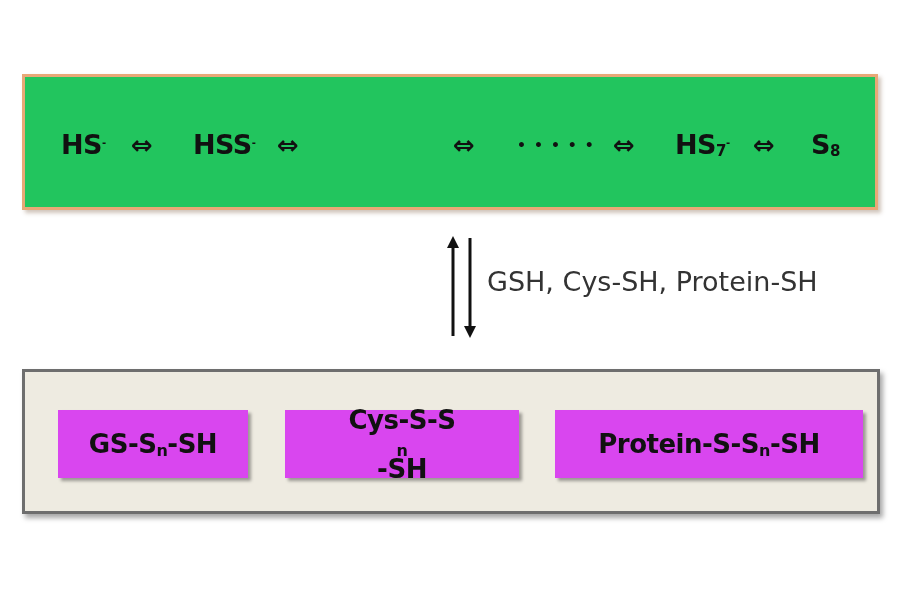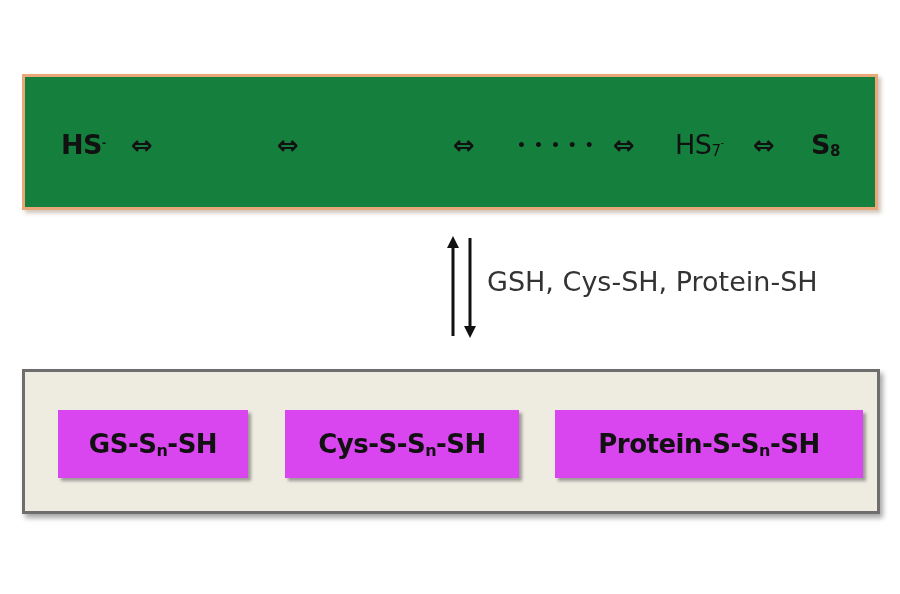--- a/index.html
+++ b/index.html
@@ -3,21 +3,21 @@
 <meta charset="utf-8">
 <style>
   html, body { margin: 0; padding: 0; }
   body {
     width: 900px; height: 594px; background: #ffffff; position: relative;
     font-family: "DejaVu Sans", "Liberation Sans", sans-serif; color: #111;
     overflow: hidden;
   }
   .top-box {
     position: absolute; left: 22px; top: 74px; width: 856px; height: 136px;
-    background: #15803d; border: 3px solid #e8a877; box-sizing: border-box;
+    background: #22c55e; border: 3px solid #e8a877; box-sizing: border-box;
     box-shadow: 3px 3px 4px rgba(120,90,60,0.35);
     display: flex; align-items: center;
   }
   .chain { position: absolute; top: 48px; left: 0; width: 100%; height: 40px; }
   .sp {
     position: absolute; top: 0; font-size: 27px; font-weight: bold; letter-spacing: -0.5px;
     white-space: nowrap; line-height: 40px;
   }
   .sp sup { font-size: 10px; vertical-align: top; position: relative; top: -2px; }
   .sp sub { font-size: 15px; vertical-align: bottom; position: relative; top: 6px; }
@@ -43,45 +43,46 @@
   }
   .thiol sub { font-size: 16px; position: relative; top: 6px; vertical-align: bottom; }
 </style>
 </head>
 <body>
 
 <div class="top-box">
   <div class="chain">
     <span class="sp" style="left:36px"><span>HS</span><sup>-</sup></span>
     <span class="arr" style="left:106px">⇔</span>
+    <span class="sp" style="left:168px"><span>HSS</span><sup>-</sup></span>
     <span class="arr" style="left:252px">⇔</span>
     <span class="arr" style="left:428px">⇔</span>
     <span class="dots" style="left:492px; font-size:14px;">•••••</span>
     <span class="arr" style="left:588px">⇔</span>
-    <span class="sp" style="left:650px; font-weight:normal;text-align:center;"><span>HS</span><sub>7</sub><sup>-</sup></span>
+    <span class="sp" style="left:650px; font-weight:bold;text-align:center;"><span>HS</span><sub>7</sub><sup>-</sup></span>
     <span class="arr" style="left:728px">⇔</span>
     <span class="sp" style="left:786px; font-weight:bold;"><span>S</span><sub>8</sub></span>
   </div>
 </div>
 
 <svg class="eq-arrows" viewBox="0 0 36 102">
   <line x1="9" y1="8" x2="9" y2="100" stroke="#111" stroke-width="3"></line>
   <polygon points="9,0 3,12 15,12" fill="#111"></polygon>
   <line x1="26" y1="2" x2="26" y2="94" stroke="#111" stroke-width="3"></line>
   <polygon points="26,102 20,90 32,90" fill="#111"></polygon>
 </svg>
 <div class="reagents">GSH, Cys-SH, Protein-SH</div>
 
 <div class="bottom-box">
   <div class="thiol" style="left:33px; width:190px;">
     <span>GS-S</span>
       <sub>n</sub>
       <span>-SH</span>
   </div>
-  <div class="thiol" style="left:260px; width:234px;">
+  <div class="thiol" style="left:260px; width:234px;flex-direction:column;">
     <span>Cys-S-S</span>
       <sub>n</sub>
       <span>-SH</span>
   </div>
   <div class="thiol" style="left:530px; width:308px;">
     <span>Protein-S-S</span>
       <sub>n</sub>
       <span>-SH</span>
   </div>
 </div>

